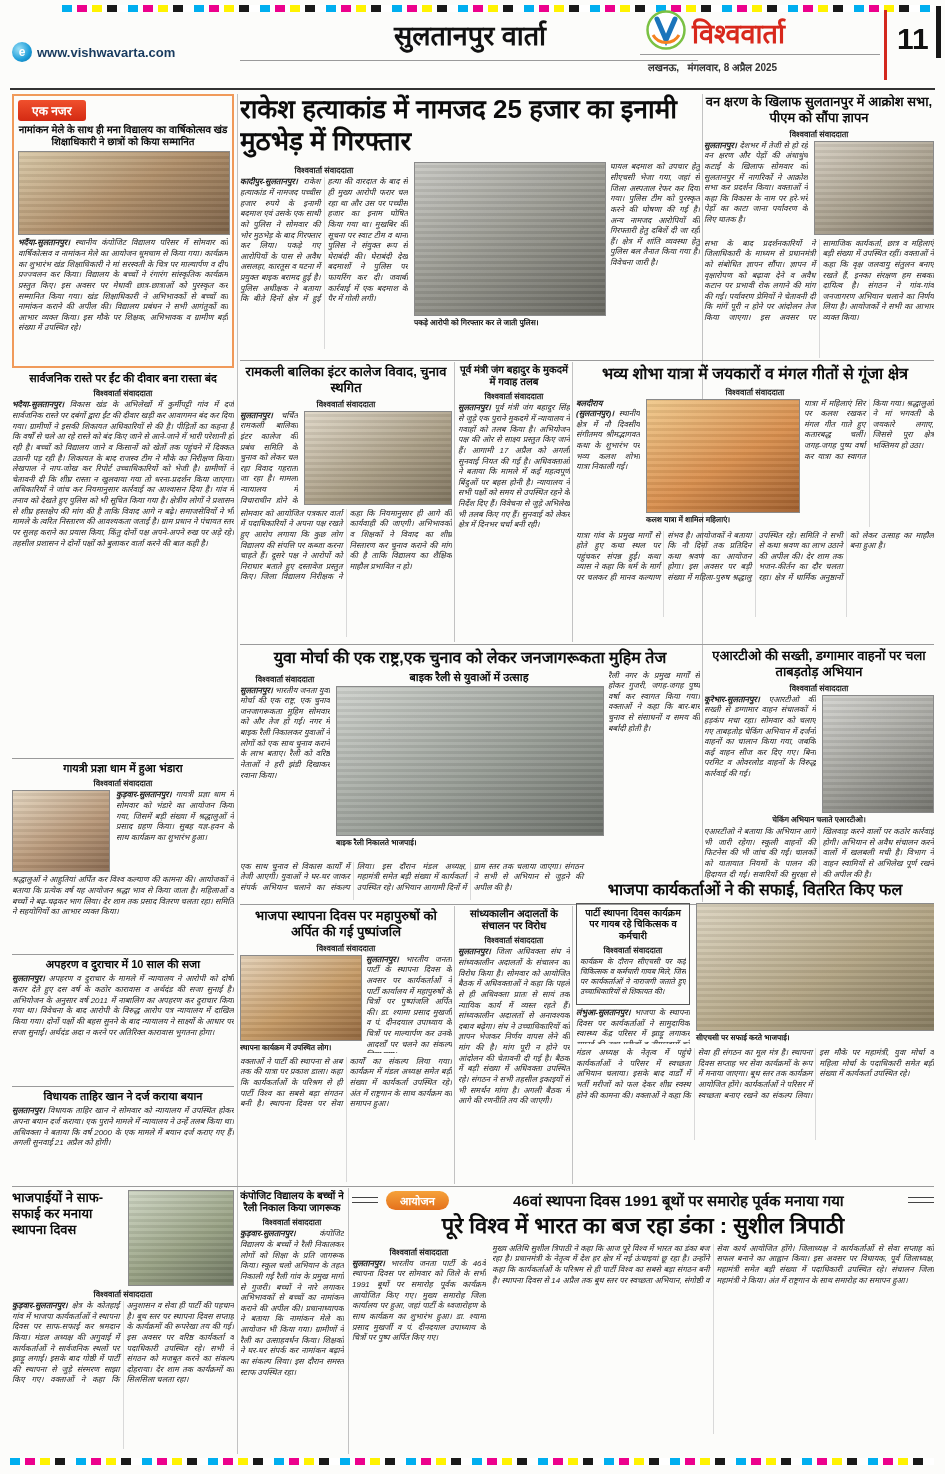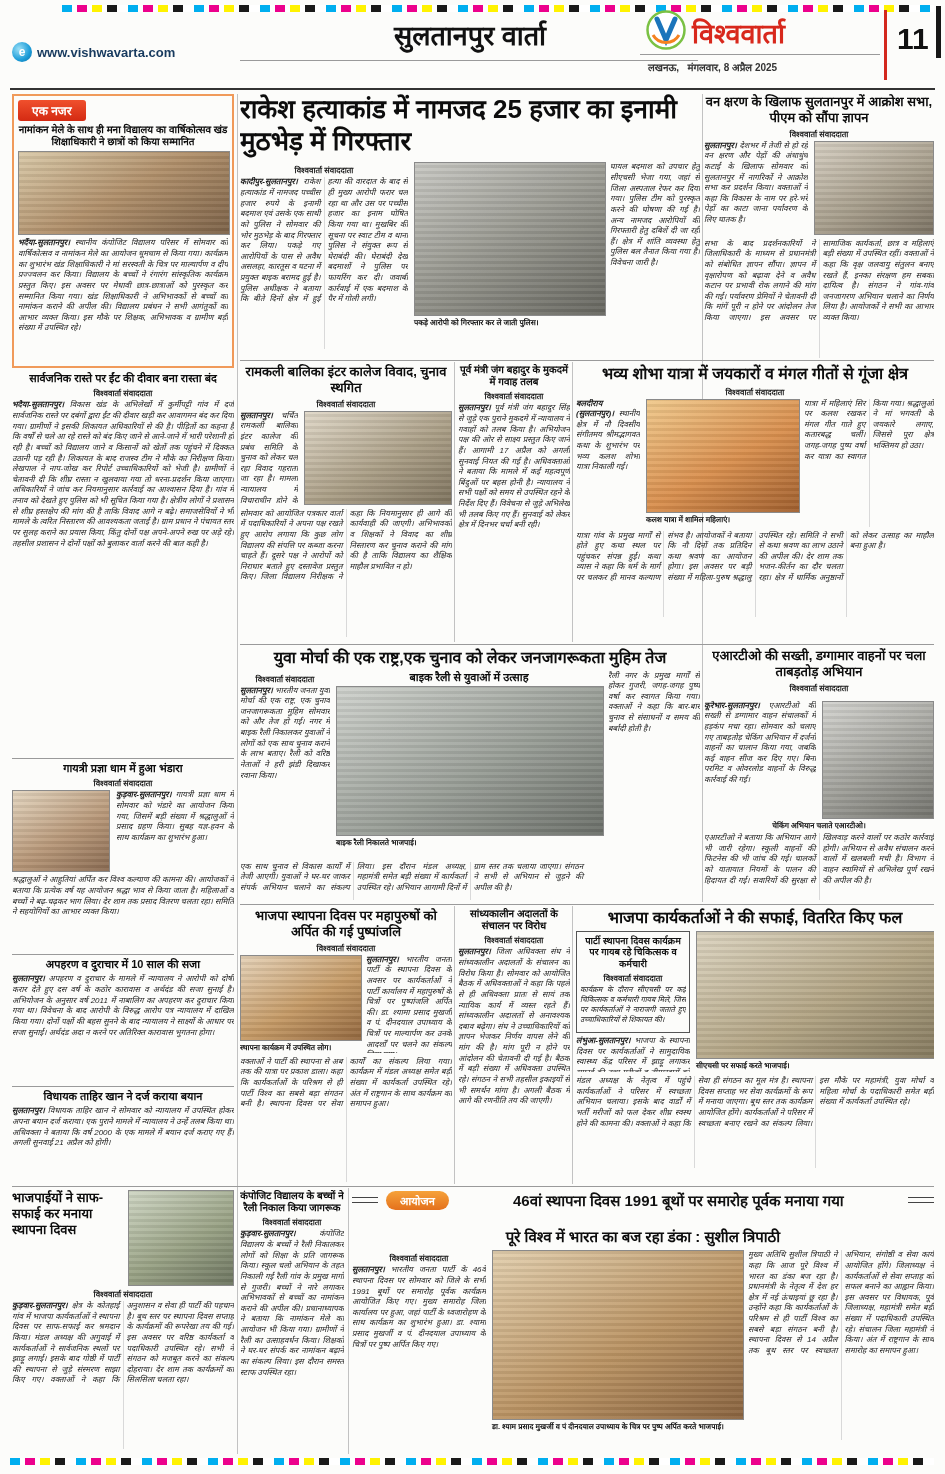--- a/index.html
+++ b/index.html
@@ -260,21 +260,21 @@
       </div>
     </div>
     <div class="body cols-4" style="margin-top:4px;height:40px">
       <span>एक साथ चुनाव से विकास कार्यों में तेजी आएगी। युवाओं ने घर-घर जाकर संपर्क अभियान चलाने का संकल्प लिया। इस दौरान मंडल अध्यक्ष, महामंत्री समेत बड़ी संख्या में कार्यकर्ता उपस्थित रहे। अभियान आगामी दिनों में ग्राम स्तर तक चलाया जाएगा। संगठन ने सभी से अभियान से जुड़ने की अपील की है।</span>
     </div>
   </div>
 
   <div class="abs art" style="left:704px;top:648px;width:230px;height:252px">
     <h2 class="h-md center">एआरटीओ की सख्ती, डग्गामार वाहनों पर चला ताबड़तोड़ अभियान</h2>
     <div class="byline">विश्ववार्ता संवाददाता</div>
-    <div class="row" style="margin-top:8px">
+    <div class="row" style="margin-top:2px">
       <div class="body" style="flex:1;height:116px">
         <span class="dl">कूरेभार-सुलतानपुर।</span>
         <span>एआरटीओ की सख्ती से डग्गामार वाहन संचालकों में हड़कंप मचा रहा। सोमवार को चलाए गए ताबड़तोड़ चेकिंग अभियान में दर्जनों वाहनों का चालान किया गया, जबकि कई वाहन सीज कर दिए गए। बिना परमिट व ओवरलोड वाहनों के विरुद्ध कार्रवाई की गई।</span>
       </div>
       <div class="photo ph-i" style="width:110px;height:116px;flex:0 0 110px"></div>
     </div>
     <div class="cap center">चेकिंग अभियान चलाते एआरटीओ।</div>
     <div class="body cols-2" style="margin-top:3px;height:84px">
       <span>एआरटीओ ने बताया कि अभियान आगे भी जारी रहेगा। स्कूली वाहनों की फिटनेस की भी जांच की गई। चालकों को यातायात नियमों के पालन की हिदायत दी गई। सवारियों की सुरक्षा से खिलवाड़ करने वालों पर कठोर कार्रवाई होगी। अभियान से अवैध संचालन करने वालों में खलबली मची है। विभाग ने वाहन स्वामियों से अभिलेख पूर्ण रखने की अपील की है।</span>
     </div>
@@ -300,21 +300,21 @@
 
   <div class="abs art" style="left:458px;top:908px;width:112px;height:274px">
     <h3 class="h-xs center">सांध्यकालीन अदालतों के संचालन पर विरोध</h3>
     <div class="byline">विश्ववार्ता संवाददाता</div>
     <div class="body" style="height:220px">
       <span class="dl">सुलतानपुर।</span>
       <span>जिला अधिवक्ता संघ ने सांध्यकालीन अदालतों के संचालन का विरोध किया है। सोमवार को आयोजित बैठक में अधिवक्ताओं ने कहा कि पहले से ही अधिवक्ता प्रातः से सायं तक न्यायिक कार्य में व्यस्त रहते हैं। सांध्यकालीन अदालतों से अनावश्यक दबाव बढ़ेगा। संघ ने उच्चाधिकारियों को ज्ञापन भेजकर निर्णय वापस लेने की मांग की है। मांग पूरी न होने पर आंदोलन की चेतावनी दी गई है। बैठक में बड़ी संख्या में अधिवक्ता उपस्थित रहे। संगठन ने सभी तहसील इकाइयों से भी समर्थन मांगा है। अगली बैठक में आगे की रणनीति तय की जाएगी।</span>
     </div>
   </div>
 
-  <div class="abs art" style="left:576px;top:908px;width:358px;height:274px">
+  <div class="abs art" style="left:576px;top:880px;width:358px;height:274px">
     <h2 class="h-lg center">भाजपा कार्यकर्ताओं ने की सफाई, वितरित किए फल</h2>
     <div class="row" style="margin-top:3px">
       <div style="flex:0 0 114px">
         <div class="box">
           <div style="font-size:9.5px;font-weight:700;text-align:center;line-height:1.25">पार्टी स्थापना दिवस कार्यक्रम पर गायब रहे चिकित्सक व कर्मचारी</div>
           <div class="byline">विश्ववार्ता संवाददाता</div>
           <div class="body" style="font-size:7.5px;height:44px">
             <span>कार्यक्रम के दौरान सीएचसी पर कई चिकित्सक व कर्मचारी गायब मिले, जिस पर कार्यकर्ताओं ने नाराजगी जताते हुए उच्चाधिकारियों से शिकायत की।</span>
           </div>
         </div>
@@ -342,32 +342,28 @@
     </div>
   </div>
 
   <div class="abs art" style="left:352px;top:1190px;width:582px;height:264px">
     <div style="display:flex;align-items:center;gap:8px">
       <div class="dline" style="flex:0 0 26px"></div>
       <span class="pill">आयोजन</span>
       <div style="flex:1;font-size:15px;font-weight:700;text-align:center">46वां स्थापना दिवस 1991 बूथों पर समारोह पूर्वक मनाया गया</div>
       <div class="dline" style="flex:0 0 26px"></div>
     </div>
-    <h1 class="center" style="font-size:15px;margin-top:18px">पूरे विश्व में भारत का बज रहा डंका : सुशील त्रिपाठी</h1>
+    <h1 class="center" style="font-size:22px;margin-top:3px">पूरे विश्व में भारत का बज रहा डंका : सुशील त्रिपाठी</h1>
     <div class="row" style="margin-top:4px">
       <div style="flex:0 0 134px">
         <div class="byline">विश्ववार्ता संवाददाता</div>
         <div class="body" style="height:176px">
           <span class="dl">सुलतानपुर।</span>
           <span>भारतीय जनता पार्टी के 46वें स्थापना दिवस पर सोमवार को जिले के सभी 1991 बूथों पर समारोह पूर्वक कार्यक्रम आयोजित किए गए। मुख्य समारोह जिला कार्यालय पर हुआ, जहां पार्टी के ध्वजारोहण के साथ कार्यक्रम का शुभारंभ हुआ। डा. श्यामा प्रसाद मुखर्जी व पं. दीनदयाल उपाध्याय के चित्रों पर पुष्प अर्पित किए गए।</span>
         </div>
       </div>
-      <div style="flex:0 0 250px">
-        <div class="photo ph-l" style="height:168px"></div>
-        <div class="cap">डा. श्याम प्रसाद मुखर्जी व पं दीनदयाल उपाध्याय के चित्र पर पुष्प अर्पित करते भाजपाई।</div>
-      </div>
       <div class="body cols-2" style="flex:1;height:190px">
         <span>मुख्य अतिथि सुशील त्रिपाठी ने कहा कि आज पूरे विश्व में भारत का डंका बज रहा है। प्रधानमंत्री के नेतृत्व में देश हर क्षेत्र में नई ऊंचाइयां छू रहा है। उन्होंने कहा कि कार्यकर्ताओं के परिश्रम से ही पार्टी विश्व का सबसे बड़ा संगठन बनी है। स्थापना दिवस से 14 अप्रैल तक बूथ स्तर पर स्वच्छता अभियान, संगोष्ठी व सेवा कार्य आयोजित होंगे। जिलाध्यक्ष ने कार्यकर्ताओं से सेवा सप्ताह को सफल बनाने का आह्वान किया। इस अवसर पर विधायक, पूर्व जिलाध्यक्ष, महामंत्री समेत बड़ी संख्या में पदाधिकारी उपस्थित रहे। संचालन जिला महामंत्री ने किया। अंत में राष्ट्रगान के साथ समारोह का समापन हुआ।</span>
       </div>
     </div>
   </div>
 
 </div>
 
 </body></html>

